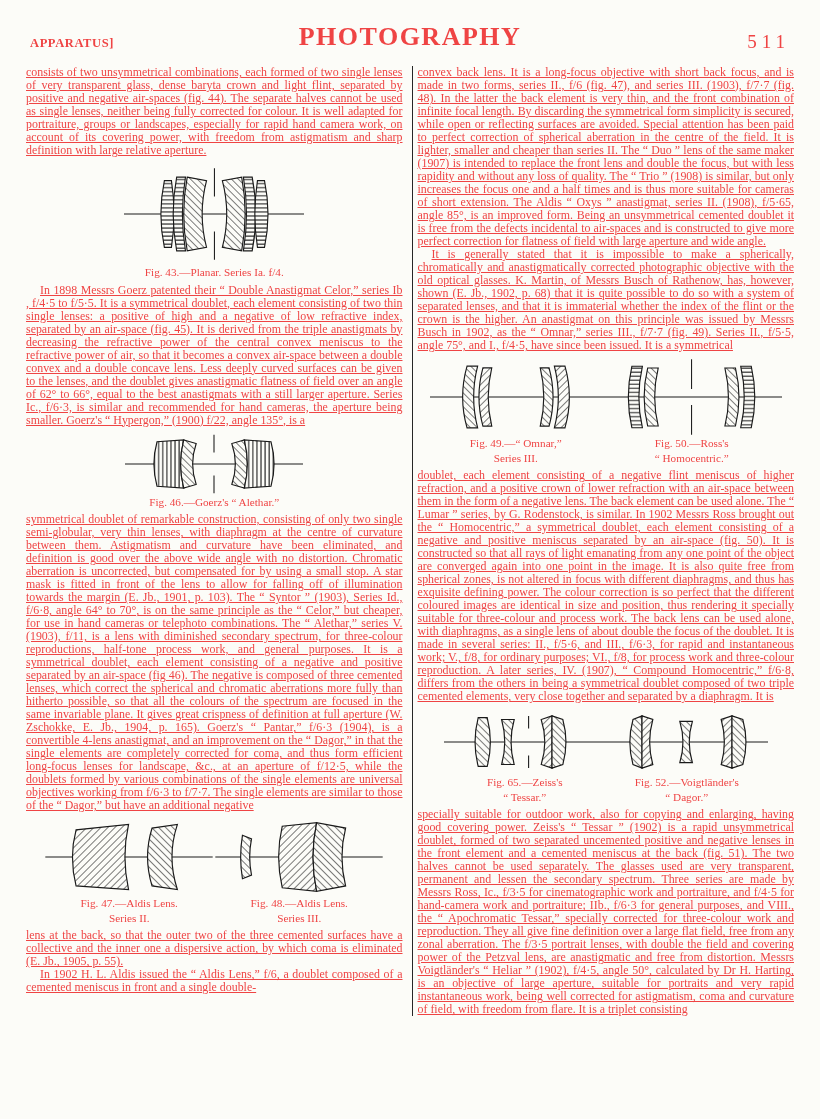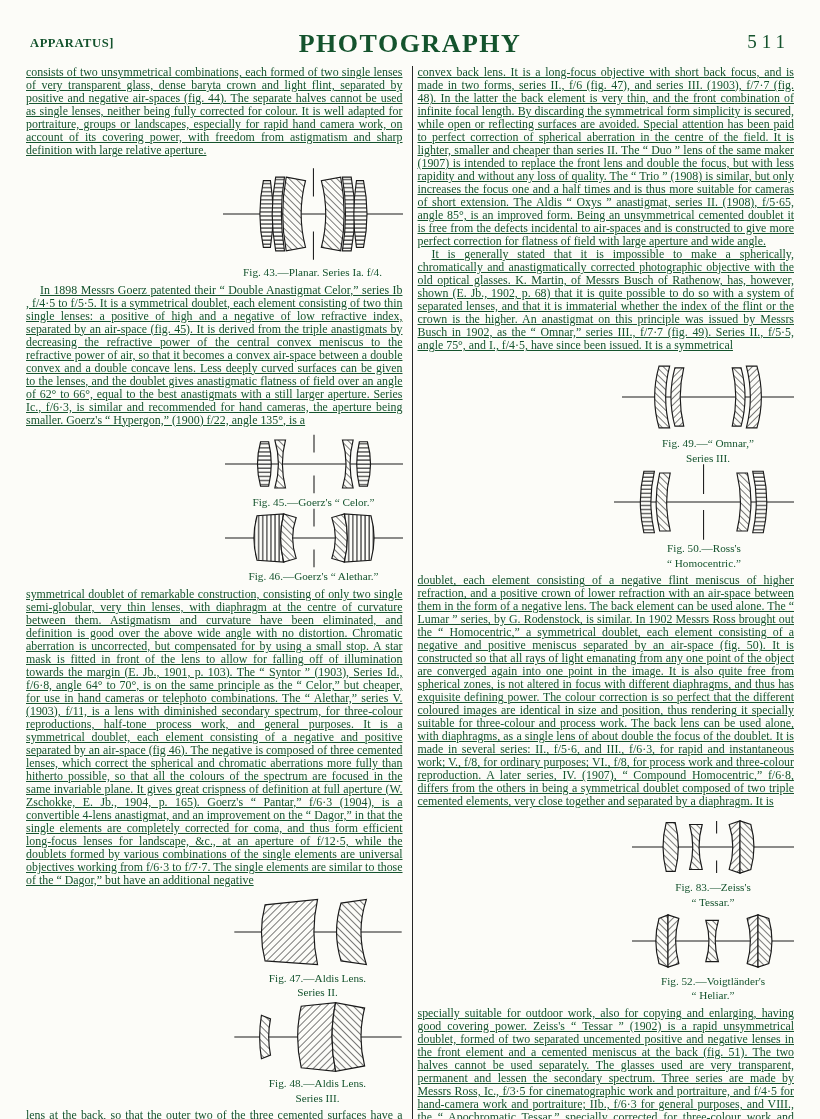--- a/index.html
+++ b/index.html
@@ -1,31 +1,31 @@
 <!DOCTYPE html>
 <html><head>
 <meta charset="utf-8">
 <style>
   html,body{margin:0;padding:0;}
   body{background:#d8d6d0;font-family:"Liberation Serif","DejaVu Serif",serif;}
-  .page{position:relative;width:820px;height:1119px;background:#fcfcf8;color:#14532d;overflow:hidden;}
+  .page{position:relative;width:820px;height:1119px;background:#fcfcf8;color:#ef4444;overflow:hidden;}
   
   .head{position:relative;height:58px;}
   .head-left{position:absolute;left:30px;top:36px;font-size:12.5px;font-weight:700;letter-spacing:0.6px;}
-  .head-title{text-align:center;padding-top:29px;font-size:26px;letter-spacing:1.5px;font-weight:600;}
+  .head-title{text-align:center;padding-top:22px;font-size:26px;letter-spacing:1.5px;font-weight:600;}
   .head-num{position:absolute;right:30px;top:31px;font-size:19px;letter-spacing:5px;}
   
   .columns{display:flex;margin:8px 26px 0 26px;}
   .col{width:50%;font-size:11.9px;line-height:13.0px;}
   .col-left{padding-right:9px;}
   .col-right{padding-left:5px;border-left:1.3px solid #262626;}
   p{margin:0;text-align:justify;text-decoration:underline;}
   p.indent{text-indent:14px;}
   
-  .figrow{display:flex;justify-content:flex-end;align-items:flex-end;margin:7px 0 5px 0;flex-direction:column;}
+  .figrow{display:flex;justify-content:center;align-items:flex-end;margin:7px 0 5px 0;}
   .fig{text-align:center;}
   .fig svg{display:block;margin:0 auto;}
   .caption{font-size:11.2px;line-height:12.6px;margin-top:2px;}
   .lens{stroke:#1a1a1a;stroke-width:1.3;}
   .axis{stroke:#1a1a1a;stroke-width:1.2;}
   .defs-holder{position:absolute;width:0;height:0;overflow:hidden;}
 </style>
 </head>
 <body>
 
@@ -76,32 +76,20 @@
             <path class="lens" fill="url(#bands)" d="M136,12 Q143,54 136,96 L146,96 Q154,54 146,12 Z"></path>
             <path class="lens" fill="url(#bands)" d="M152,16 Q146,54 152,92 L160,92 Q168,54 160,16 Z"></path>
           </svg>
           <div class="caption">Fig. 43.—Planar.  Series Ia.  f/4.</div>
         </div>
       </div>
 
       <p class="indent">In 1898 Messrs Goerz patented their “ Double Anastigmat Celor,” series Ib , f/4·5 to f/5·5.  It is a symmetrical doublet, each element consisting of two thin single lenses: a positive of high and a negative of low refractive index, separated by an air-space (fig. 45).  It is derived from the triple anastigmats by decreasing the refractive power of the central convex meniscus to the refractive power of air, so that it becomes a convex air-space between a double convex and a double concave lens.  Less deeply curved surfaces can be given to the lenses, and the doublet gives anastigmatic flatness of field over an angle of 62° to 66°, equal to the best anastigmats with a still larger aperture.  Series Ic., f/6·3, is similar and recommended for hand cameras, the aperture being smaller.  Goerz's “ Hypergon,” (1900) f/22, angle 135°, is a</p>
 
       <div class="figrow">
-        <div class="fig">
-          <svg width="178" height="60" viewBox="0 0 200 66">
-            <line class="axis" x1="0" y1="33" x2="200" y2="33"></line>
-            <line class="axis" x1="100" y1="0" x2="100" y2="20"></line>
-            <line class="axis" x1="100" y1="46" x2="100" y2="66"></line>
-            <path class="lens" fill="url(#bands)" d="M40,8 Q33,33 40,58 L49,58 Q55,33 49,8 Z"></path>
-            <path class="lens" fill="url(#hd1)" d="M56,6 Q64,33 56,60 L68,60 Q61,33 68,6 Z"></path>
-            <path class="lens" fill="url(#hd1)" d="M132,6 Q140,33 132,60 L144,60 Q137,33 144,6 Z"></path>
-            <path class="lens" fill="url(#bands)" d="M151,8 Q145,33 151,58 L160,58 Q167,33 160,8 Z"></path>
-          </svg>
-          <div class="caption">Fig. 45.—Goerz's “ Celor.”</div>
-        </div>
         <div class="fig">
           <svg width="178" height="60" viewBox="0 0 200 66">
             <line class="axis" x1="0" y1="33" x2="200" y2="33"></line>
             <line class="axis" x1="100" y1="0" x2="100" y2="20"></line>
             <line class="axis" x1="100" y1="46" x2="100" y2="66"></line>
             <path class="lens" fill="url(#vbands)" d="M36,8 Q29,33 36,58 L66,60 Q59,33 66,6 Z"></path>
             <path class="lens" fill="url(#hd1)" d="M66,6 Q59,33 66,60 L80,56 Q72,33 80,10 Z"></path>
             <path class="lens" fill="url(#hd1)" d="M120,10 Q128,33 120,56 L134,60 Q141,33 134,6 Z"></path>
             <path class="lens" fill="url(#vbands)" d="M134,6 Q141,33 134,60 L164,58 Q171,33 164,8 Z"></path>
           </svg>
@@ -174,34 +162,34 @@
         <div class="fig">
           <svg width="162" height="64" viewBox="0 0 180 70">
             <line class="axis" x1="0" y1="35" x2="180" y2="35"></line>
             <line class="axis" x1="94" y1="6" x2="94" y2="20"></line>
             <line class="axis" x1="94" y1="50" x2="94" y2="64"></line>
             <path class="lens" fill="url(#hd1)" d="M38,8 Q31,35 38,62 L48,62 Q55,35 48,8 Z"></path>
             <path class="lens" fill="url(#hd1)" d="M64,10 Q71,35 64,60 L78,60 Q71,35 78,10 Z"></path>
             <path class="lens" fill="url(#hd2)" d="M108,10 Q116,35 108,60 L120,64 L120,6 Z"></path>
             <path class="lens" fill="url(#hd1)" d="M120,6 L132,10 Q139,35 132,60 L120,64 Z"></path>
           </svg>
-          <div class="caption">Fig. 83.—Zeiss's</div>
+          <div class="caption">Fig. 65.—Zeiss's</div>
           <div class="caption">“ Tessar.”</div>
         </div>
         <div class="fig">
           <svg width="162" height="64" viewBox="0 0 180 70">
             <line class="axis" x1="0" y1="35" x2="180" y2="35"></line>
             <path class="lens" fill="url(#hd1)" d="M30,10 Q23,35 30,60 L40,64 L40,6 Z"></path>
             <path class="lens" fill="url(#hd2)" d="M40,6 L40,64 L52,60 Q45,35 52,10 Z"></path>
             <path class="lens" fill="url(#hd1)" d="M82,12 Q89,35 82,58 L96,58 Q89,35 96,12 Z"></path>
             <path class="lens" fill="url(#hd2)" d="M128,10 Q135,35 128,60 L140,64 L140,6 Z"></path>
             <path class="lens" fill="url(#hd1)" d="M140,6 L140,64 L152,60 Q159,35 152,10 Z"></path>
           </svg>
           <div class="caption">Fig. 52.—Voigtländer's</div>
-          <div class="caption">“ Heliar.”</div>
+          <div class="caption">“ Dagor.”</div>
         </div>
       </div>
 
       <p>specially suitable for outdoor work, also for copying and enlarging, having good covering power.  Zeiss's “ Tessar ” (1902) is a rapid unsymmetrical doublet, formed of two separated uncemented positive and negative lenses in the front element and a cemented meniscus at the back (fig. 51).  The two halves cannot be used separately.  The glasses used are very transparent, permanent and lessen the secondary spectrum.  Three series are made by Messrs Ross, Ic., f/3·5 for cinematographic work and portraiture, and f/4·5 for hand-camera work and portraiture; IIb., f/6·3 for general purposes, and VIII., the “ Apochromatic Tessar,” specially corrected for three-colour work and reproduction.  They all give fine definition over a large flat field, free from any zonal aberration.  The f/3·5 portrait lenses, with double the field and covering power of the Petzval lens, are anastigmatic and free from distortion.  Messrs Voigtländer's “ Heliar ” (1902), f/4·5, angle 50°, calculated by Dr H. Harting, is an objective of large aperture, suitable for portraits and very rapid instantaneous work, being well corrected for astigmatism, coma and curvature of field, with freedom from flare.  It is a triplet consisting</p>
     </div>
 
   </div>
 </div>
 
 </body></html>

